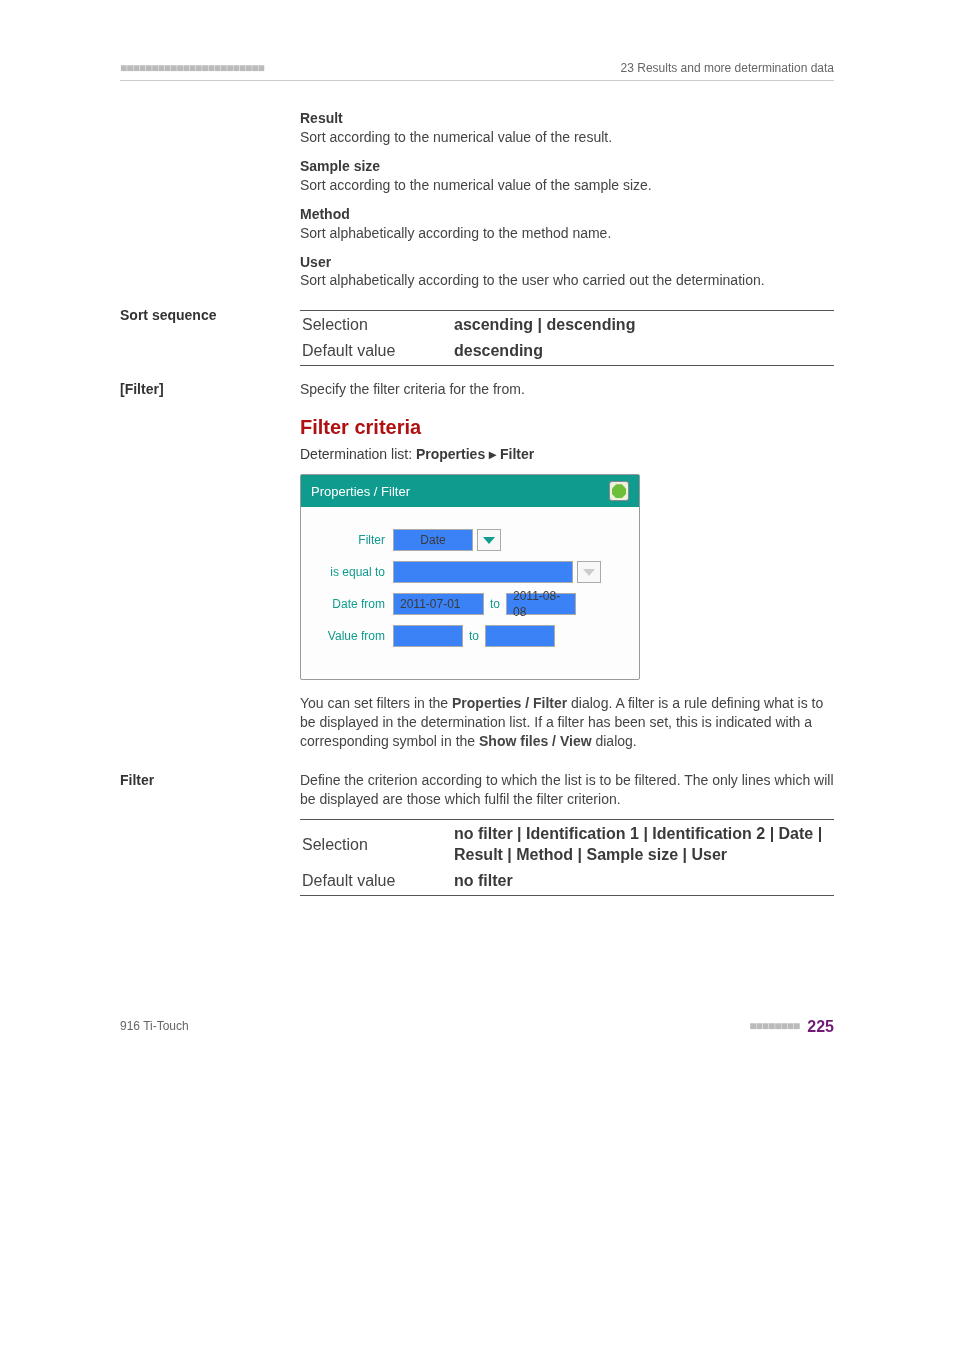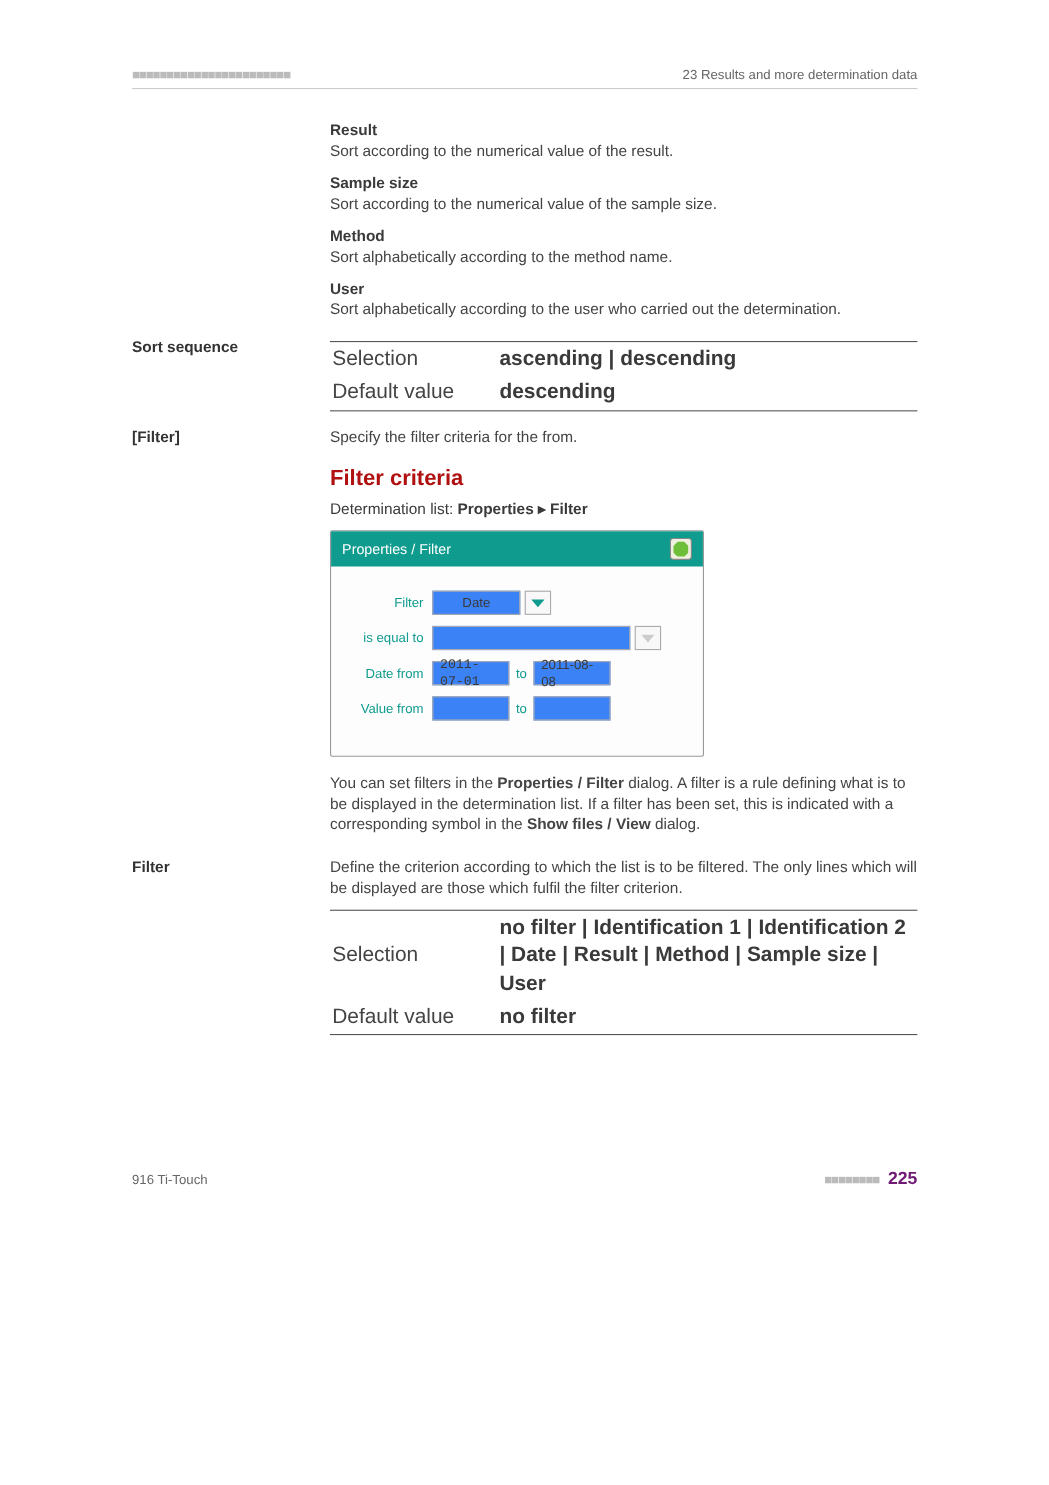--- a/index.html
+++ b/index.html
@@ -43,21 +43,21 @@
   }
   .def-block { margin-bottom: 10px; }
   .def-term { font-weight: bold; font-size: 14px; }
   .def-desc { font-size: 14px; color: #444; }
   .param-table {
     width: 100%;
     border-top: 1px solid #555;
     border-bottom: 1px solid #555;
     margin-top: 4px;
   }
-  .param-table tr td { padding: 1px 0; font-size: 19px; }
+  .param-table tr td { padding: 1px 0; font-size: 16px; }
   .param-table td:first-child { width: 150px; color: #444; }
   .param-table td:last-child { font-weight: bold; }
   .section-heading {
     font-weight: bold;
     font-size: 20px;
     color: #b01010;
     margin-bottom: 4px;
   }
   .breadcrumb { font-size: 14px; margin-bottom: 10px; }
   .breadcrumb .b { font-weight: bold; }
@@ -232,21 +232,21 @@
         </div>
         <div class="filter-row">
           <span class="filter-label">is equal to</span>
           <span class="filter-field" style="width:180px;"></span>
           <span class="dd-btn">
               <span class="tri gray"></span>
             </span>
         </div>
         <div class="filter-row">
           <span class="filter-label">Date from</span>
-          <span class="filter-field" style="width:70px;font-family:Liberation Mono, monospace;">2011-07-01</span>
+          <span class="filter-field" style="width:91px;">2011-07-01</span>
           <span class="to-label">to</span>
           <span class="filter-field" style="width:70px;">2011-08-08</span>
         </div>
         <div class="filter-row">
           <span class="filter-label">Value from</span>
           <span class="filter-field" style="width:70px;"></span>
           <span class="to-label">to</span>
           <span class="filter-field" style="width:70px;"></span>
         </div>
       </div>

